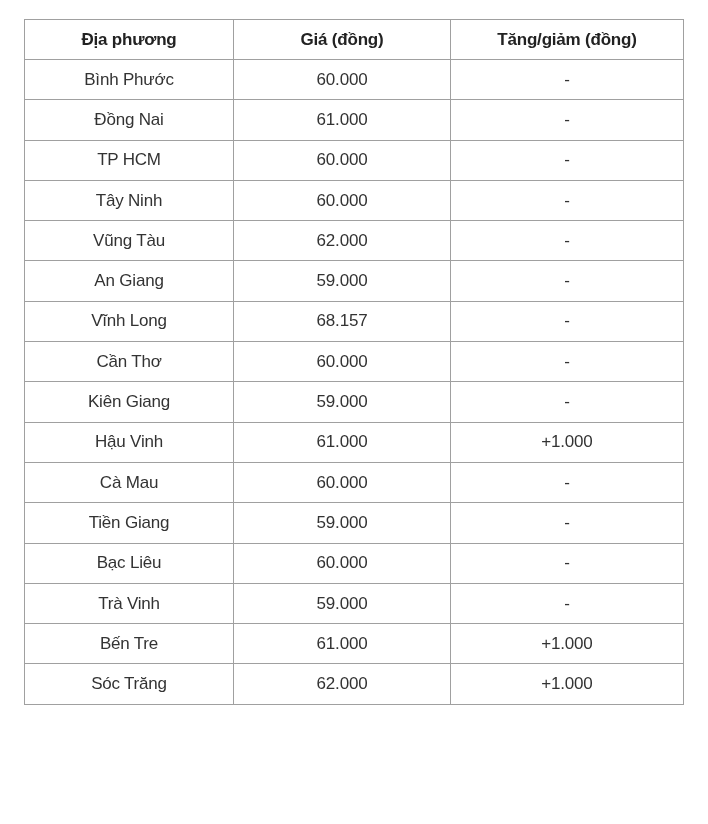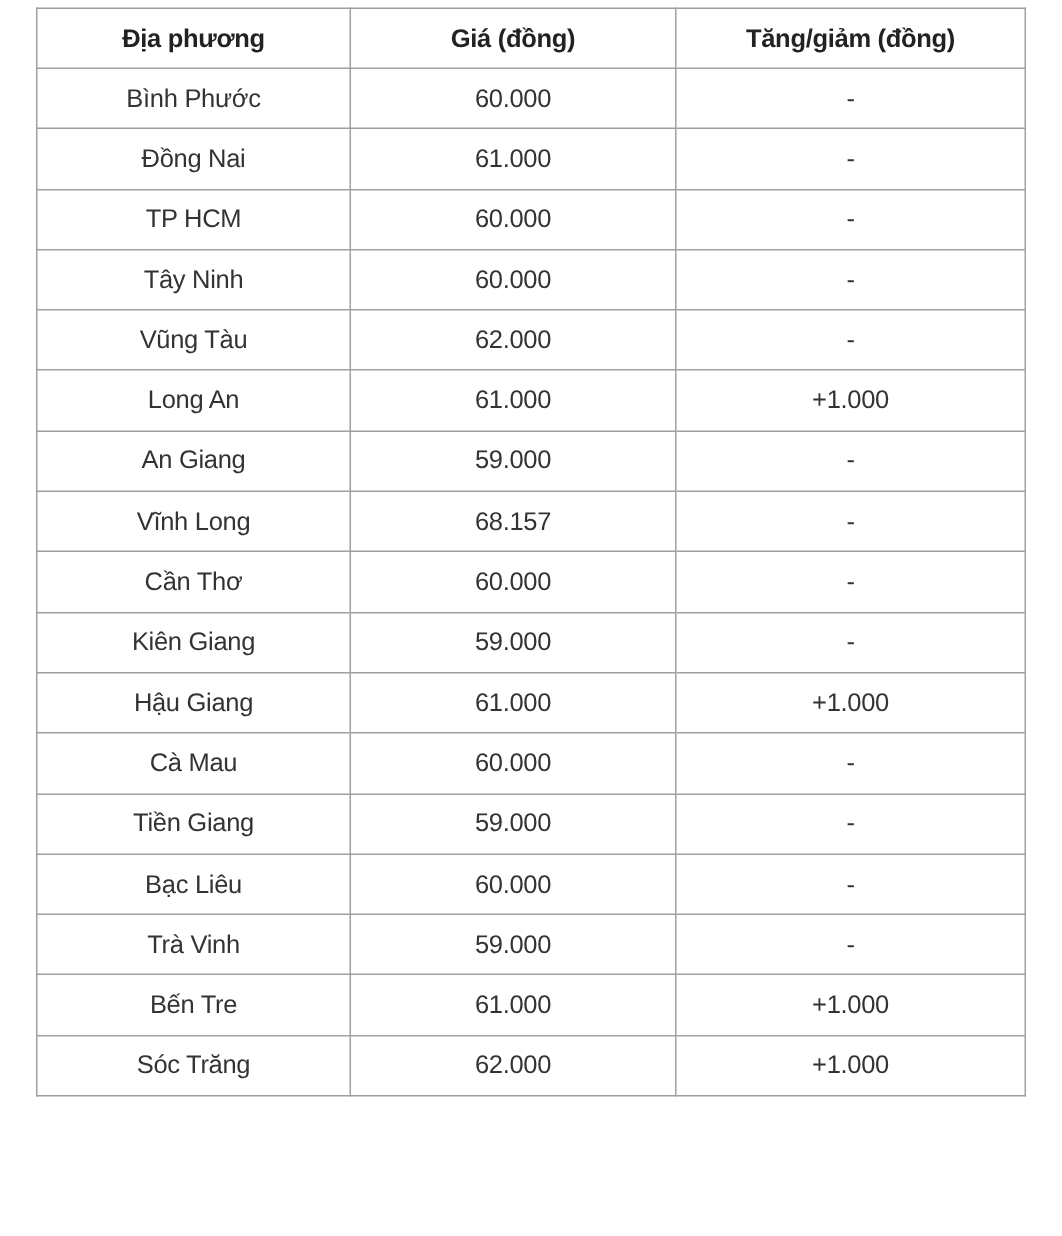--- a/index.html
+++ b/index.html
@@ -10,21 +10,21 @@
       height: 824px;
       overflow: hidden;
     }
     body {
       font-family: "Liberation Sans", "DejaVu Sans", sans-serif;
       color: #333333;
     }
     .table-wrap {
       position: absolute;
       left: 24px;
-      top: 5px;
+      top: 19px;
     }
     table {
       border-collapse: collapse;
       table-layout: fixed;
       width: 659px;
     }
     col.c1 { width: 209px; }
     col.c2 { width: 217px; }
     col.c3 { width: 233px; }
     th, td {
@@ -84,46 +84,41 @@
         <td>Tây Ninh</td>
         <td>60.000</td>
         <td>-</td>
       </tr>
       <tr>
         <td>Vũng Tàu</td>
         <td>62.000</td>
         <td>-</td>
       </tr>
       <tr>
-        <td>Long An</td>
-        <td>61.000</td>
-        <td>+1.000</td>
-      </tr>
-      <tr>
         <td>An Giang</td>
         <td>59.000</td>
         <td>-</td>
       </tr>
       <tr>
         <td>Vĩnh Long</td>
         <td>68.157</td>
         <td>-</td>
       </tr>
       <tr>
         <td>Cần Thơ</td>
         <td>60.000</td>
         <td>-</td>
       </tr>
       <tr>
         <td>Kiên Giang</td>
         <td>59.000</td>
         <td>-</td>
       </tr>
       <tr>
-        <td>Hậu Giang</td>
+        <td>Hậu Vinh</td>
         <td>61.000</td>
         <td>+1.000</td>
       </tr>
       <tr>
         <td>Cà Mau</td>
         <td>60.000</td>
         <td>-</td>
       </tr>
       <tr>
         <td>Tiền Giang</td>

